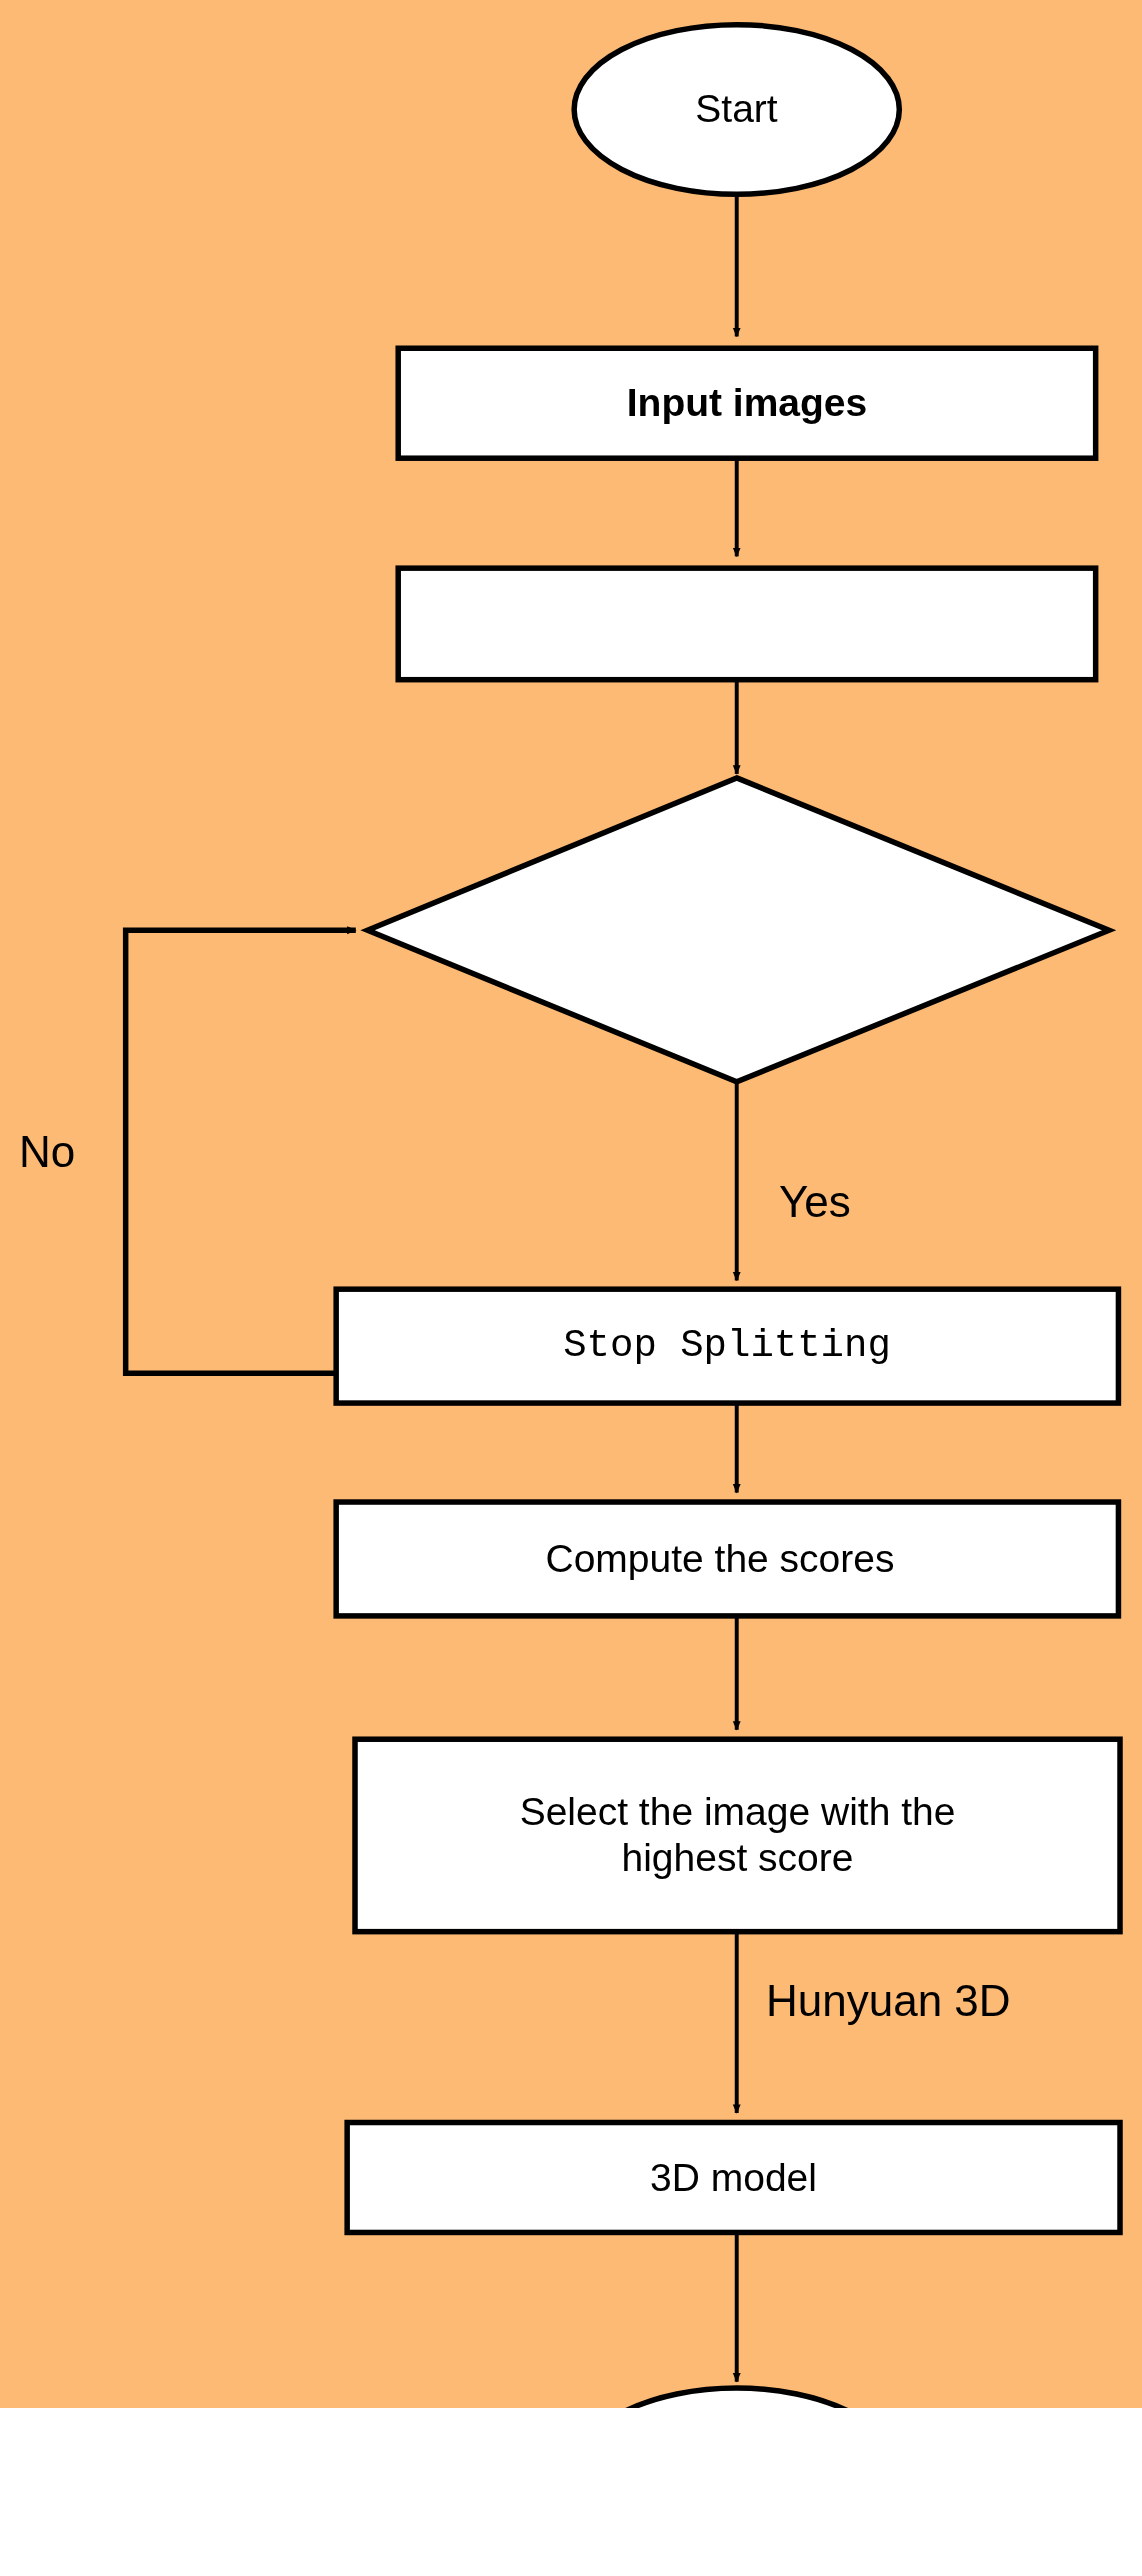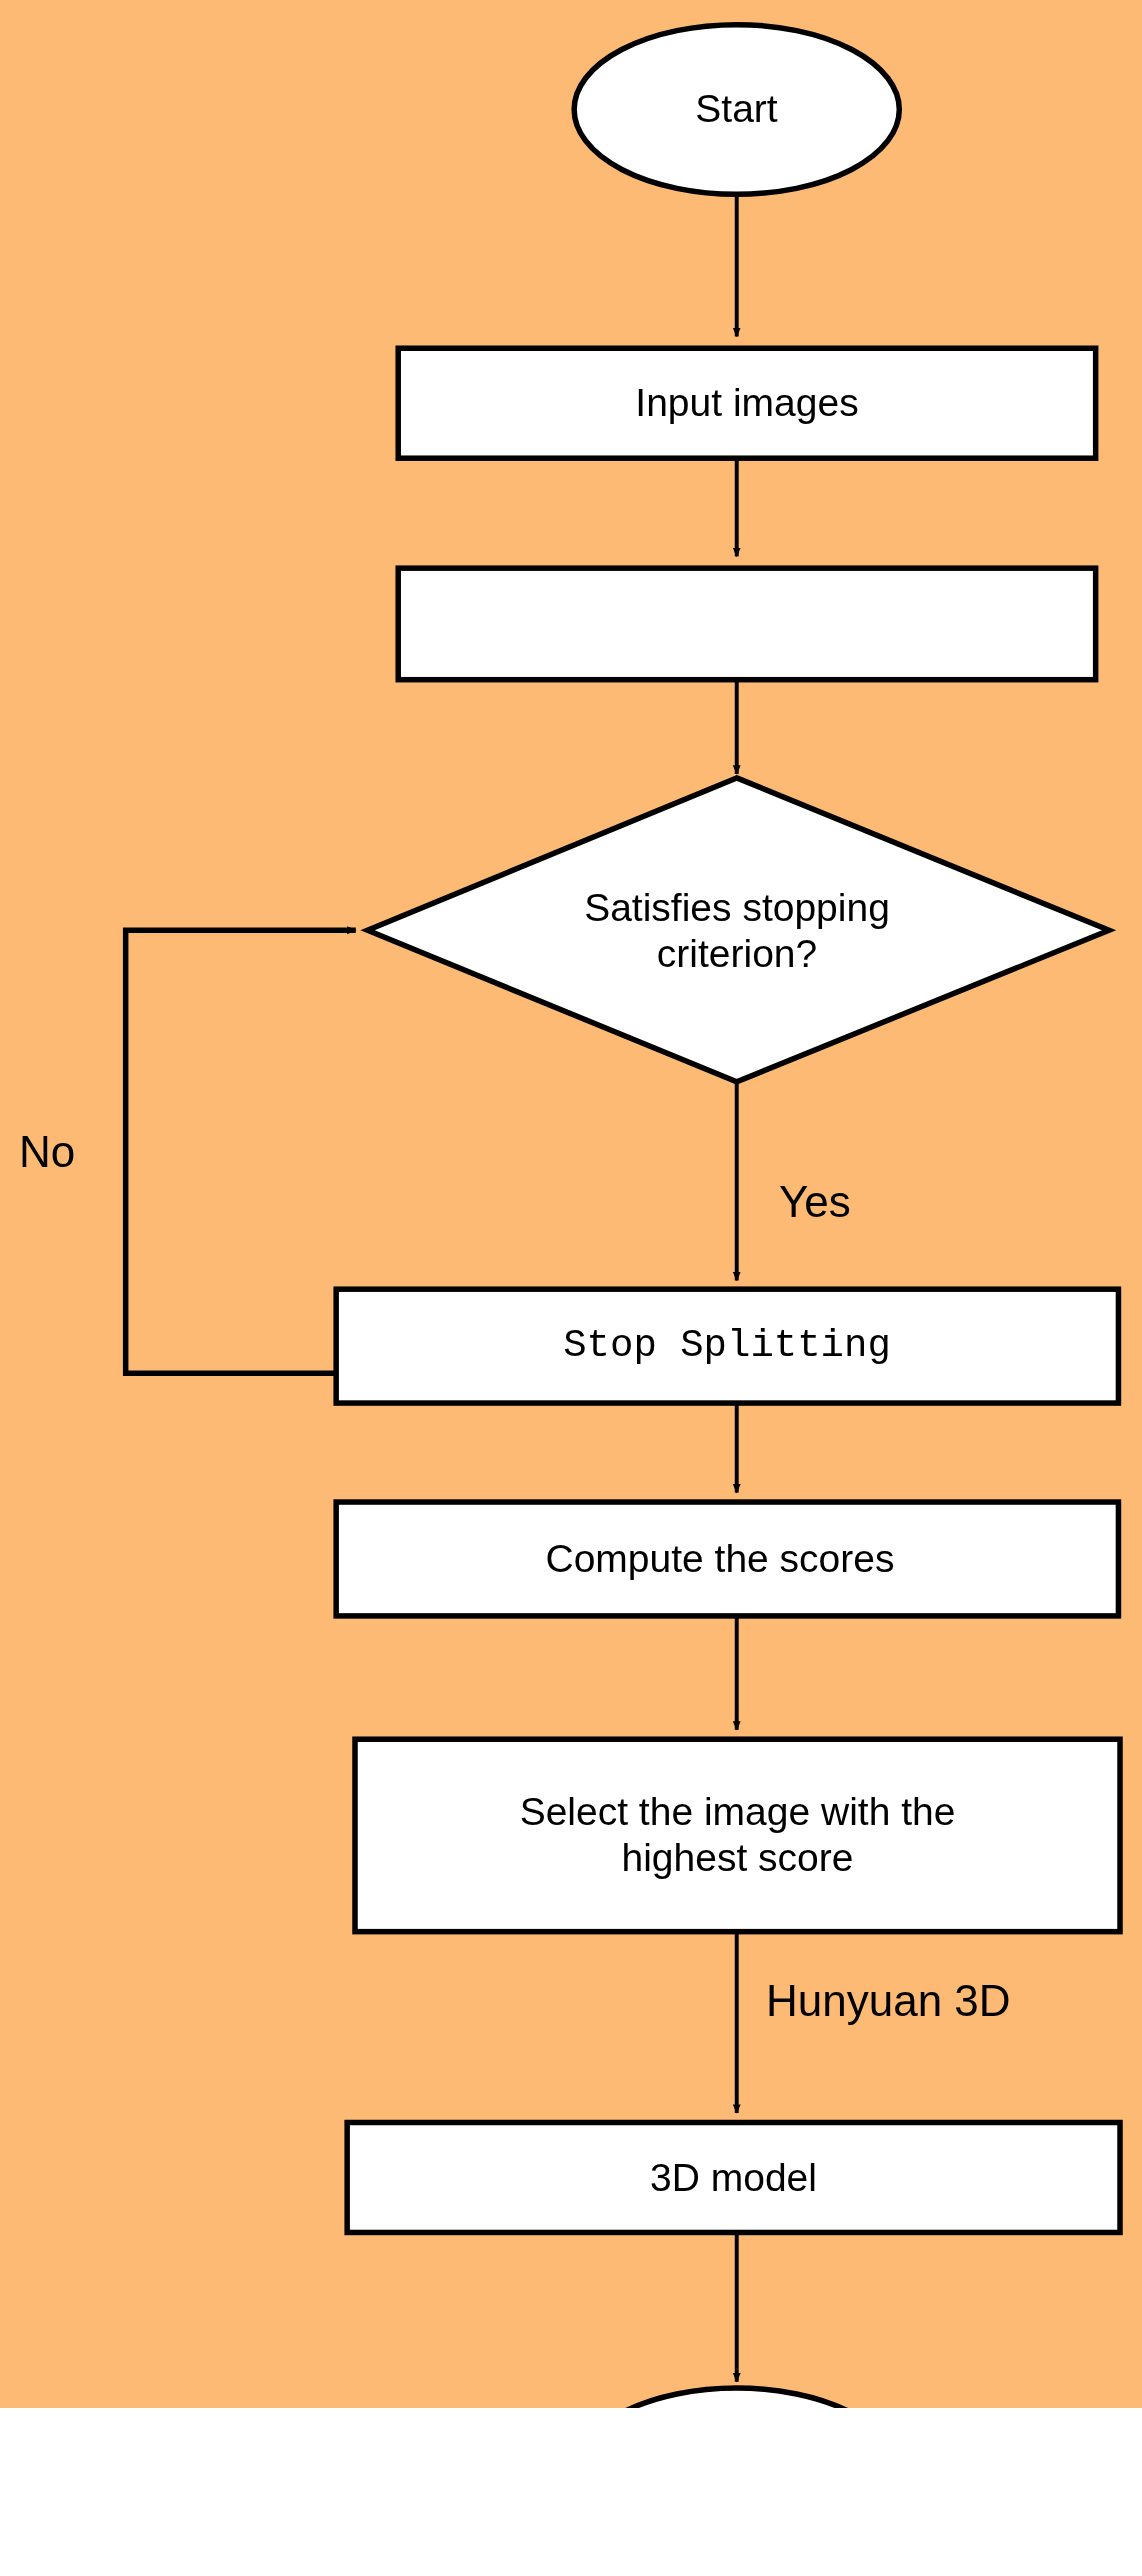--- a/index.html
+++ b/index.html
@@ -93,25 +93,23 @@
 
     <line x1="938" y1="2058" x2="938" y2="2202" stroke="#000000" stroke-width="5" marker-end="url(#arrowhead-thin)"></line>
 
     <line x1="938" y1="2460" x2="938" y2="2690" stroke="#000000" stroke-width="5" marker-end="url(#arrowhead-thin)"></line>
 
     <line x1="938" y1="2843" x2="938" y2="3032" stroke="#000000" stroke-width="5" marker-end="url(#arrowhead-thin)"></line>
   </svg>
 
   <div class="node-label lbl-terminal" style="left:574px; top:24px; width:325px; height:170px;">Start</div>
 
-  <div class="node-label lbl-process" style="left:398px; top:348px; width:698px; height:110px;">Input images</div>
+  <div class="node-label lbl-process" style="left:398px; top:348px; width:698px; height:110px;font-weight:bold;">Input images</div>
 
 
-  <div class="node-label lbl-decision" style="left:423px; top:817px; width:628px; height:228px;">Satisfies stopping
-criterion?</div>
 
   <div class="node-label lbl-process" style="left:336px; top:1289px; width:782px; height:114px;font-family:Liberation Mono, monospace;">Stop Splitting</div>
 
   <div class="node-label lbl-process" style="left:329px; top:1502px; width:782px; height:114px;">Compute the scores</div>
 
   <div class="node-label lbl-process" style="left:355px; top:1739px; width:765px; height:192px;">Select the image with the
 highest score</div>
 
   <div class="node-label lbl-process" style="left:347px; top:2123px; width:773px; height:110px;">3D model</div>
 

